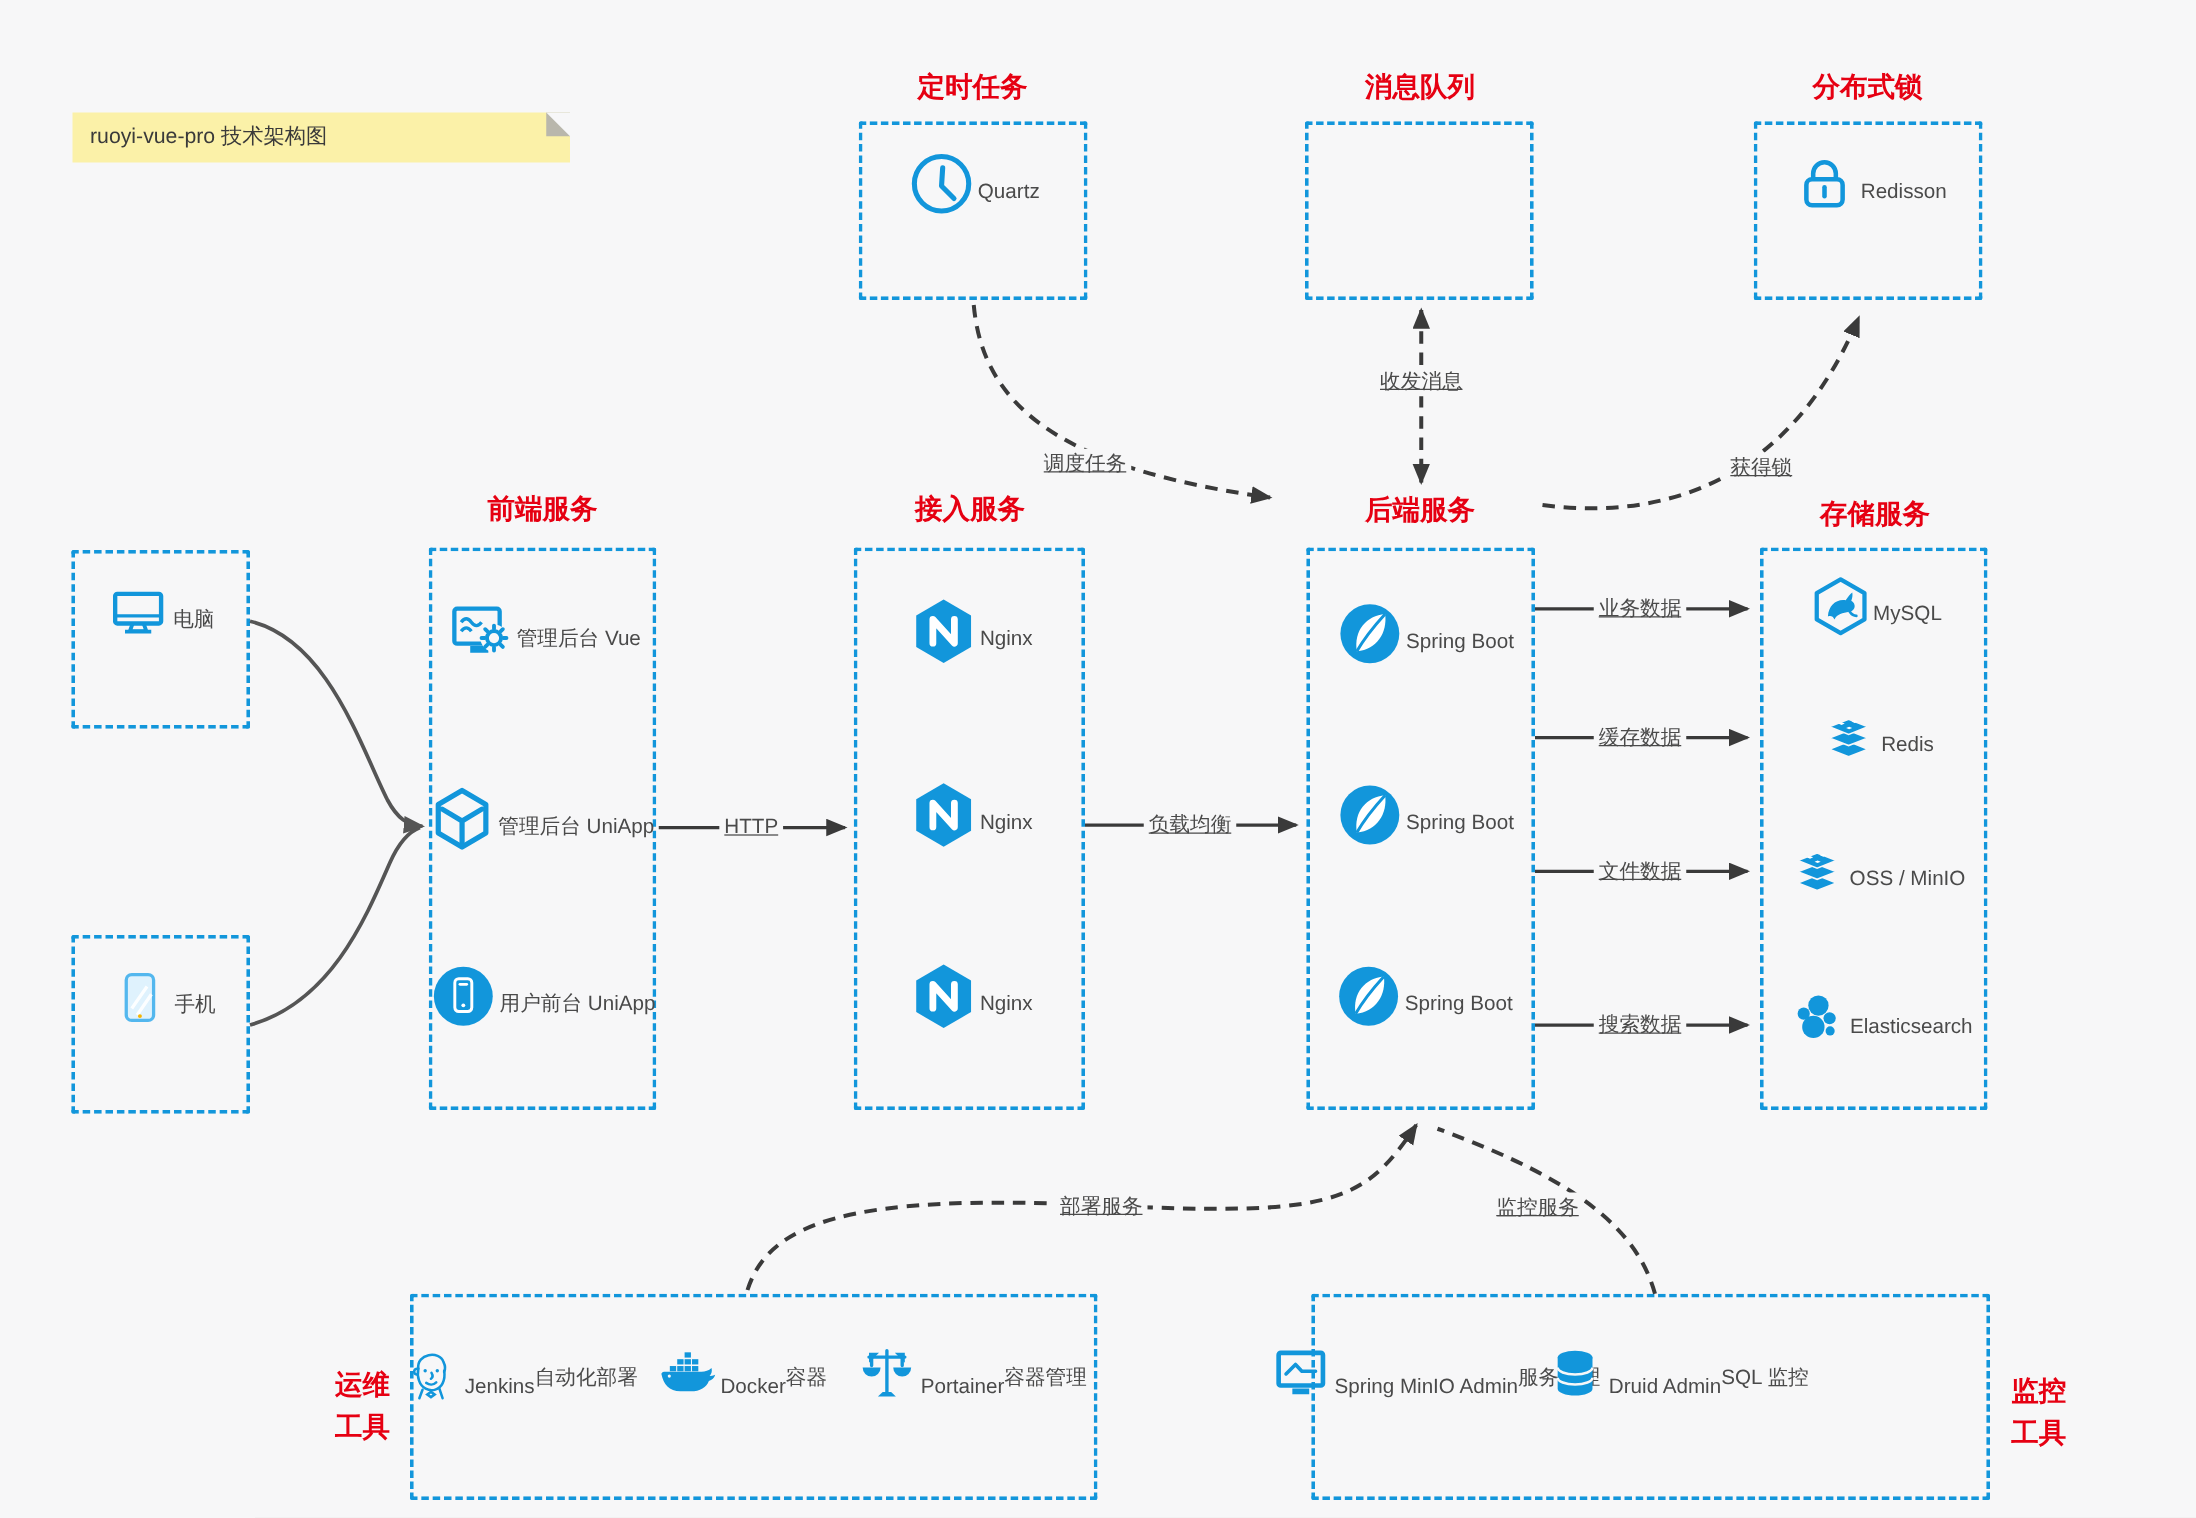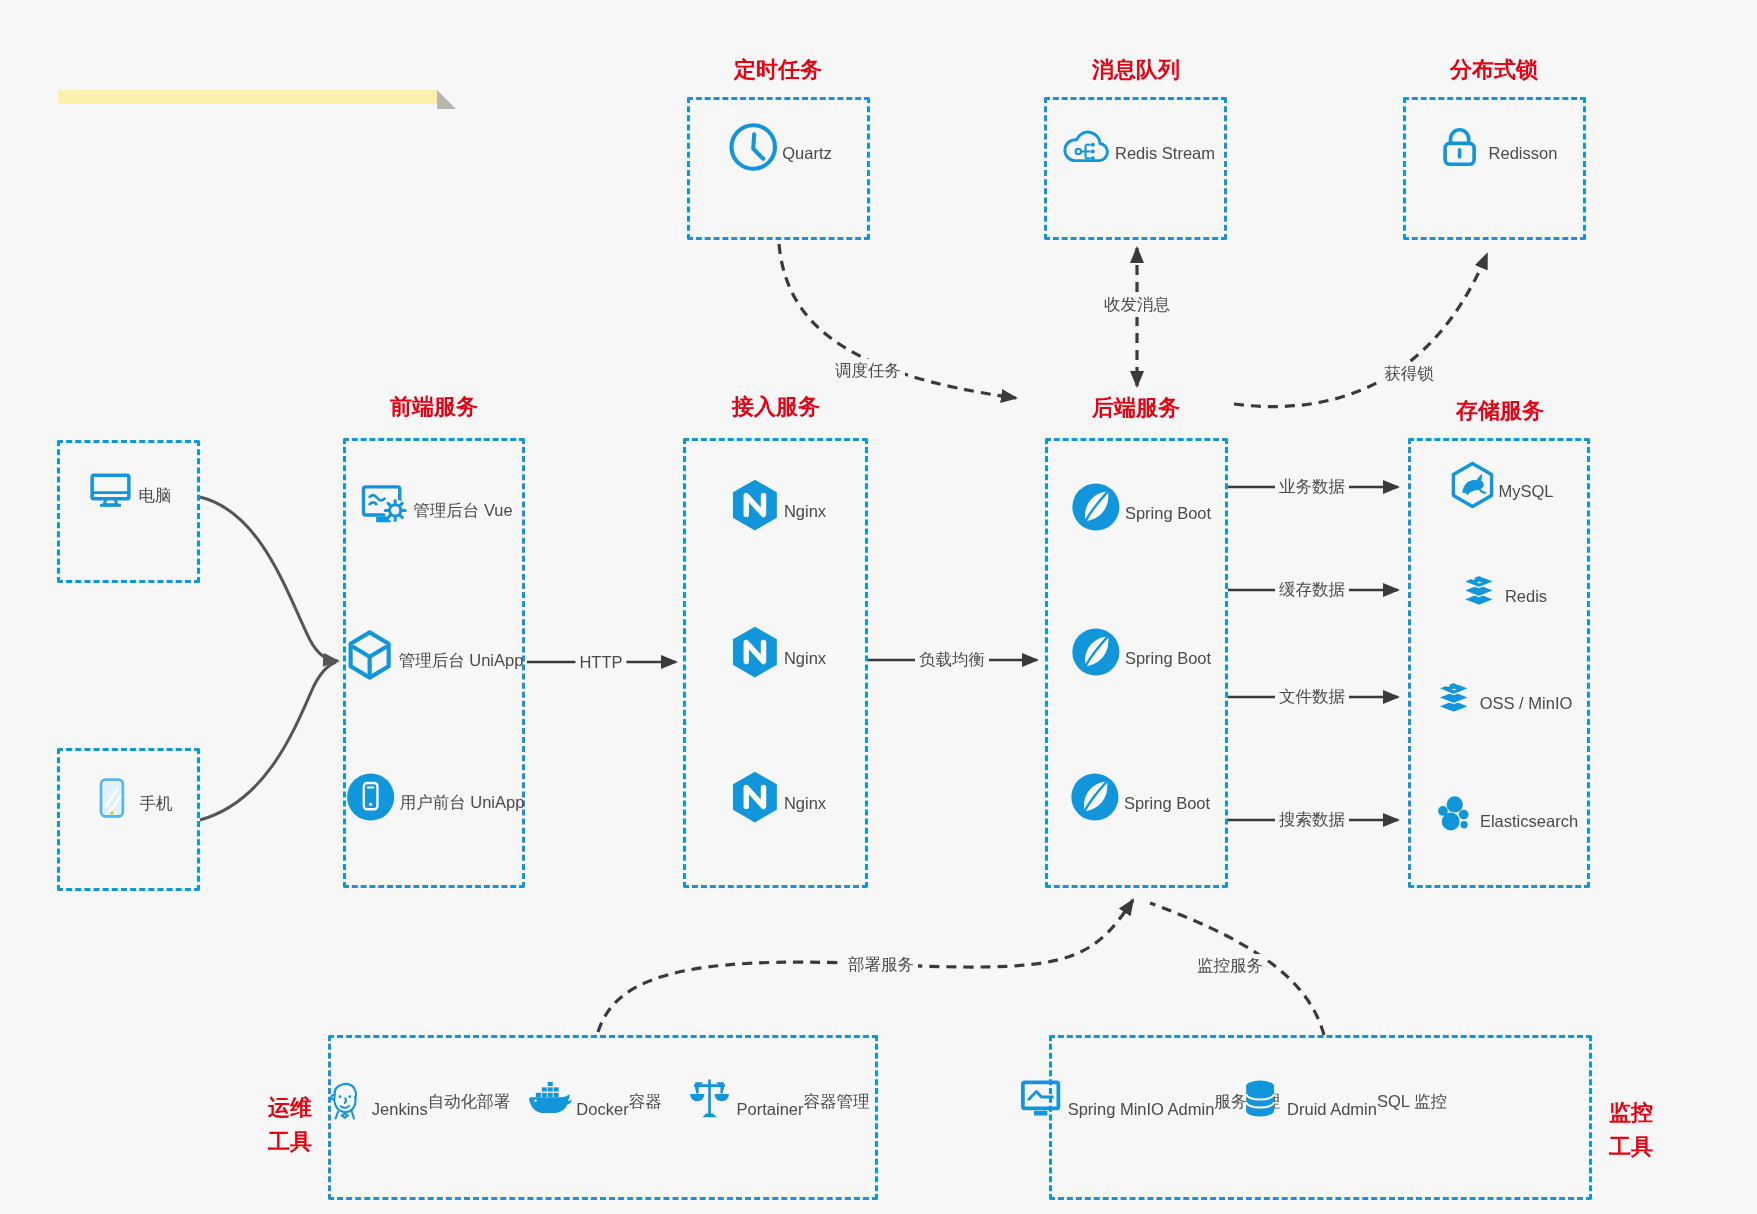--- a/index.html
+++ b/index.html
@@ -27,33 +27,34 @@
   .s54 svg{width:54px;height:54px;}
   .nlabel{margin-top:12px;font-size:16.5px;color:var(--text-gray);white-space:nowrap;}
   .node.b .nlabel{margin-top:18px;}
   .sublabel{margin-top:4px;font-size:16.5px;color:var(--text-gray);white-space:nowrap;}
   .wires{position:absolute;left:0;top:0;z-index:2;}
   .wire{fill:none;}
   .wire.solid{stroke:var(--line-dark);stroke-width:2.6px;}
   .wire.dashed{stroke:var(--line-dark);stroke-width:3.2px;stroke-dasharray:10 7;}
   .wire.client{stroke:#555;stroke-width:3px;}
   .clabel{position:absolute;transform:translate(-50%,-50%);font-size:16.5px;color:var(--text-gray);
-    background:var(--canvas);padding:1px 4px;white-space:nowrap;z-index:3;}
+    background:var(--canvas);padding:1px 4px;white-space:nowrap;z-index:3;text-decoration:underline;}
   .note{position:absolute;left:58px;top:90px;width:398px;box-sizing:border-box;
     background:var(--note-yellow);color:#3a3a3a;font-size:17px;line-height:1.55;
     padding:6px 14px 8px 14px;z-index:2;}
   .note::before{content:"";position:absolute;top:0;right:0;width:0;height:0;border-style:solid;
     border-width:0 19px 19px 0;border-color:var(--canvas) var(--canvas) #b9b7ac #b9b7ac;}
 </style>
 </head>
 <body>
 
 <div class="canvas">
 
   <div class="note">
+    <div>ruoyi-vue-pro 技术架构图</div>
   </div>
 
   <div class="gbox" style="left:687px;top:97px;width:183px;height:143px"></div>
   <div class="gbox" style="left:1044px;top:97px;width:183px;height:143px"></div>
   <div class="gbox" style="left:1403px;top:97px;width:183px;height:143px"></div>
   <div class="gbox" style="left:57px;top:440px;width:143px;height:143px"></div>
   <div class="gbox" style="left:57px;top:748px;width:143px;height:143px"></div>
   <div class="gbox" style="left:343px;top:438px;width:182px;height:450px"></div>
   <div class="gbox" style="left:683px;top:438px;width:185px;height:450px"></div>
   <div class="gbox" style="left:1045px;top:438px;width:183px;height:450px"></div>
@@ -116,33 +117,20 @@
   <div class="node" style="left:778px;top:118px">
     <span class="ic">
       <svg viewBox="0 0 64 64">
           <circle cx="32" cy="32" r="24" fill="none" stroke="currentColor" stroke-width="4.5"></circle>
           <path d="M33 18 L32 34 L43 45" fill="none" stroke="currentColor" stroke-width="4.5" stroke-linecap="round" stroke-linejoin="round"></path>
         </svg>
     </span>
     <span class="nlabel">Quartz</span>
   </div>
 
-  <div class="node" style="left:1136px;top:118px">
-    <span class="ic">
-      <svg viewBox="0 0 64 64">
-        <path d="M19 47 h27 a9.5 9.5 0 0 0 1.5 -18.9 A13.5 13.5 0 0 0 21.5 24 A11.5 11.5 0 0 0 19 47 Z" fill="none" stroke="currentColor" stroke-width="3.2" stroke-linejoin="round"></path>
-        <circle cx="23.5" cy="37" r="3" fill="none" stroke="currentColor" stroke-width="2.2"></circle>
-        <path d="M26.5 37 h5 M31.5 29.5 v15 M31.5 29.5 h5.5 M31.5 37 h5.5 M31.5 44.5 h5.5" fill="none" stroke="currentColor" stroke-width="2.2"></path>
-        <circle cx="39.5" cy="29.5" r="2.2" fill="currentColor"></circle>
-          <circle cx="39.5" cy="37" r="2.2" fill="currentColor"></circle>
-          <circle cx="39.5" cy="44.5" r="2.2" fill="currentColor"></circle>
-      </svg>
-    </span>
-    <span class="nlabel">Redis Stream</span>
-  </div>
 
   <div class="node" style="left:1494px;top:118px">
     <span class="ic">
       <svg viewBox="0 0 64 64">
         <path d="M22 28 v-5 a10 10 0 0 1 20 0 v5" fill="none" stroke="currentColor" stroke-width="4"></path>
         <rect x="16" y="28" width="32" height="23" rx="5" fill="none" stroke="currentColor" stroke-width="4"></rect>
         <path d="M32 35 v8" stroke="currentColor" stroke-width="4" stroke-linecap="round"></path>
       </svg>
     </span>
     <span class="nlabel">Redisson</span>

